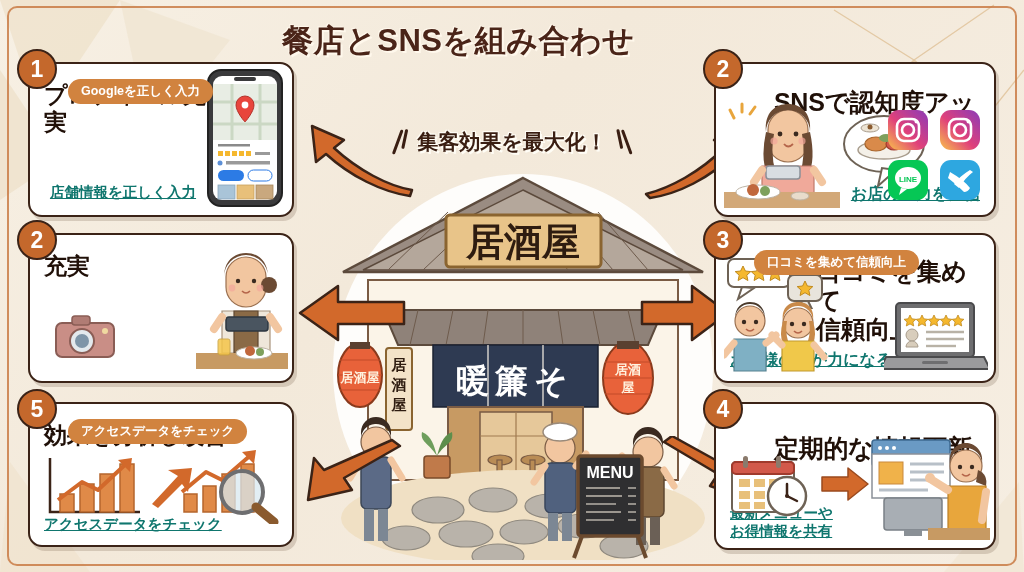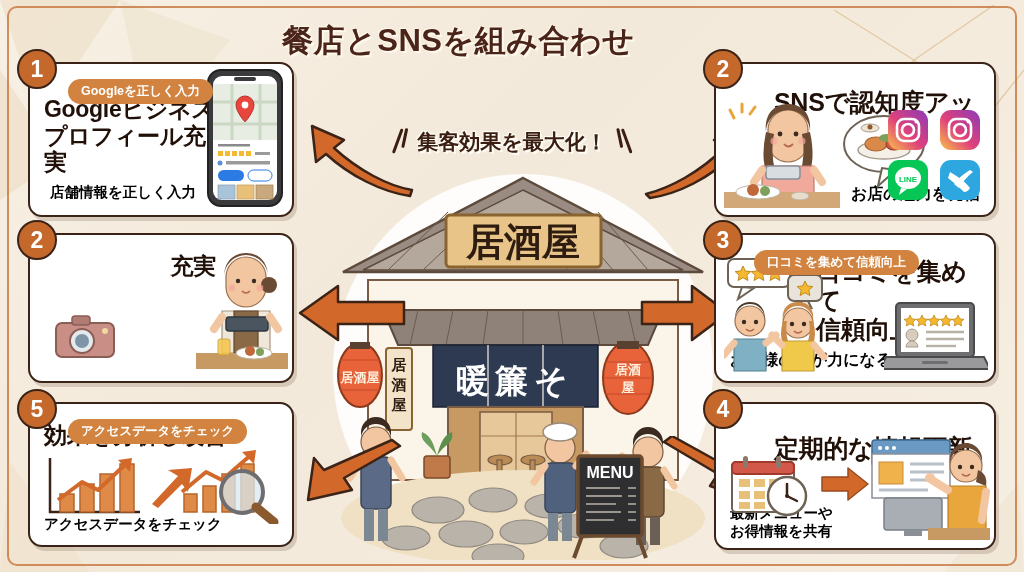--- a/index.html
+++ b/index.html
@@ -28,21 +28,21 @@
     position: absolute; left: 50%; transform: translateX(-50%);
     top: 22px; width: 460px;
   }
   .title-line {
     font-size: 31px; font-weight: bold; color: #4A2418;
     letter-spacing: .5px; line-height: 1.24;
     text-shadow: 2px 2px 0 #FFF8EC, -1px -1px 0 #FFF8EC;
   }
   .subtitle-wrap {
     position: absolute; left: 50%; transform: translateX(-50%);
-    top: 128px; display: flex; gap: 11px;
+    top: 128px; display: flex; align-items: center; gap: 11px;
   }
   .subtitle {
     font-size: 21px; font-weight: bold; color: #3A1E12;
     text-shadow: 2px 2px 0 #FFFDF6, -1px -1px 0 #FFFDF6, 1px -1px 0 #FFFDF6;
     white-space: nowrap;
   }
   .slashes { display: flex; gap: 4px; }
   .slash { width: 3px; height: 26px; background: #3A1E12; border-radius: 2px; }
   .slash.a { transform: rotate(20deg); }
   .slash.b { transform: rotate(12deg); height: 20px; }
@@ -70,22 +70,23 @@
     background: #D1833F; color: #FFFFFF;
     font-size: 12.5px; font-weight: bold;
     padding: 4px 13px; border-radius: 13px;
     white-space: nowrap; z-index: 3; margin-top: 28px;
   }
   .card-title {
     font-size: 23px; font-weight: bold; color: #201008;
     line-height: 1.16; letter-spacing: -.3px;
   }
   .card-cap {
-    font-size: 14.5px; font-weight: bold; color: #000000;
+    font-size: 14.5px; font-weight: bold; color: #0f766e;
     line-height: 1.2;
+    text-decoration: underline;
   }
   .card-inner { position: relative; width: 100%; height: 100%; padding: 18px 14px 10px; }
 
   
   #card-1 { left: 28px;  top: 62px;  width: 266px; height: 155px; }
   #card-2L{ left: 28px;  top: 233px; width: 266px; height: 150px; }
   #card-5 { left: 28px;  top: 402px; width: 266px; height: 145px; }
   #card-2R{ left: 714px; top: 62px;  width: 282px; height: 155px; }
   #card-3 { left: 714px; top: 233px; width: 282px; height: 150px; }
   #card-4 { left: 714px; top: 402px; width: 282px; height: 148px; }
@@ -316,21 +317,20 @@
   </svg>
 
   <svg class="arrow" style="left:660px;top:436px;width:90px;height:76px" viewBox="0 0 90 76">
     <path d="M4 6 L58 38 L50 50 L86 62 L80 20 L70 32 L12 0Z" fill="#D2692B" stroke="#3B2317" stroke-width="2.5" stroke-linejoin="round"></path>
   </svg>
 
   <div class="card" id="card-1">
     <div class="num">1</div>
     <div class="badge">Googleを正しく入力</div>
     <div class="card-inner">
-      <div class="card-title" style="margin-top:14px;width:175px">Googleビジネス</div>
       <div class="card-title" style="width:175px">プロフィール充実</div>
       <div class="card-cap" style="position:absolute;left:20px;bottom:14px">店舗情報を正しく入力</div>
 
       <svg style="position:absolute;right:6px;top:4px" width="82" height="140" viewBox="0 0 82 140">
         <rect x="4" y="2" width="74" height="136" rx="13" fill="#3A3A3C" stroke="#222" stroke-width="2"></rect>
         <rect x="9" y="8" width="64" height="124" rx="9" fill="#FFFFFF"></rect>
         <rect x="30" y="9" width="22" height="4" rx="2" fill="#3A3A3C"></rect>
         <rect x="9" y="16" width="64" height="56" fill="#E8EDE4"></rect>
         <g stroke="#CBD8C4" stroke-width="3" fill="none">
           <path d="M9 34 H73"></path>
@@ -356,21 +356,21 @@
         <rect x="14" y="117" width="17" height="14" fill="#A9C4D8" stroke="#8AA6BC" stroke-width=".8"></rect>
         <rect x="33" y="117" width="17" height="14" fill="#E8C07A" stroke="#C9A05C" stroke-width=".8"></rect>
         <rect x="52" y="117" width="17" height="14" fill="#C9A87E" stroke="#A8885E" stroke-width=".8"></rect>
       </svg>
     </div>
   </div>
 
   <div class="card" id="card-2L">
     <div class="num">2</div>
     <div class="card-inner">
-      <div class="card-title" style="width:172px;text-align:right">充実</div>
+      <div class="card-title" style="width:172px;text-align:left">充実</div>
 
       <svg style="position:absolute;left:24px;top:78px" width="62" height="48" viewBox="0 0 62 48">
         <rect x="2" y="10" width="58" height="34" rx="6" fill="#C98E86" stroke="#8A5D55" stroke-width="2"></rect>
         <rect x="18" y="3" width="18" height="9" rx="3" fill="#B07C74" stroke="#8A5D55" stroke-width="1.5"></rect>
         <circle cx="28" cy="28" r="12" fill="#E3E9ED" stroke="#8A5D55" stroke-width="2"></circle>
         <circle cx="28" cy="28" r="7" fill="#7E95A8"></circle>
         <circle cx="51" cy="18" r="3" fill="#F0D9A0"></circle>
       </svg>
 
       <svg style="position:absolute;right:4px;top:6px" width="92" height="128" viewBox="0 0 92 128">

